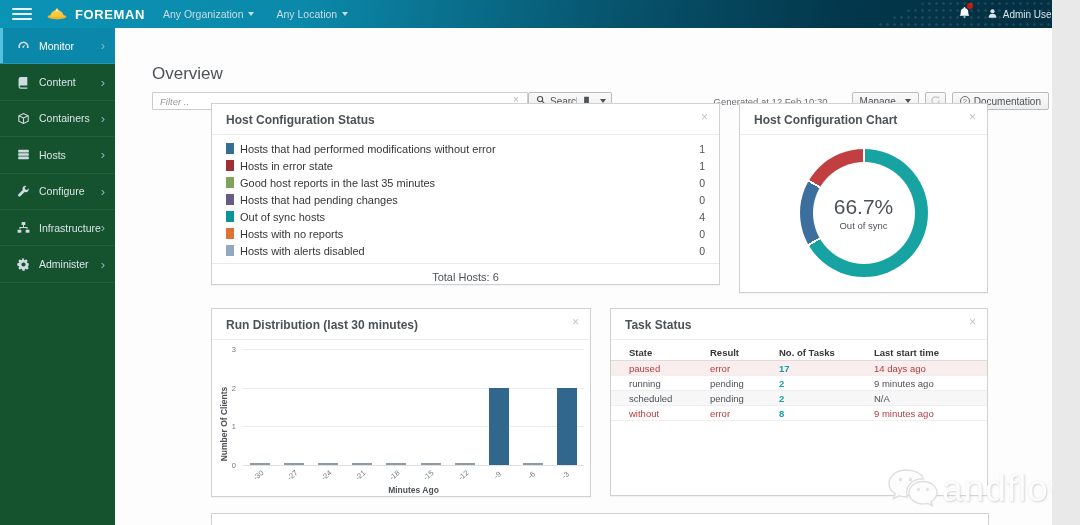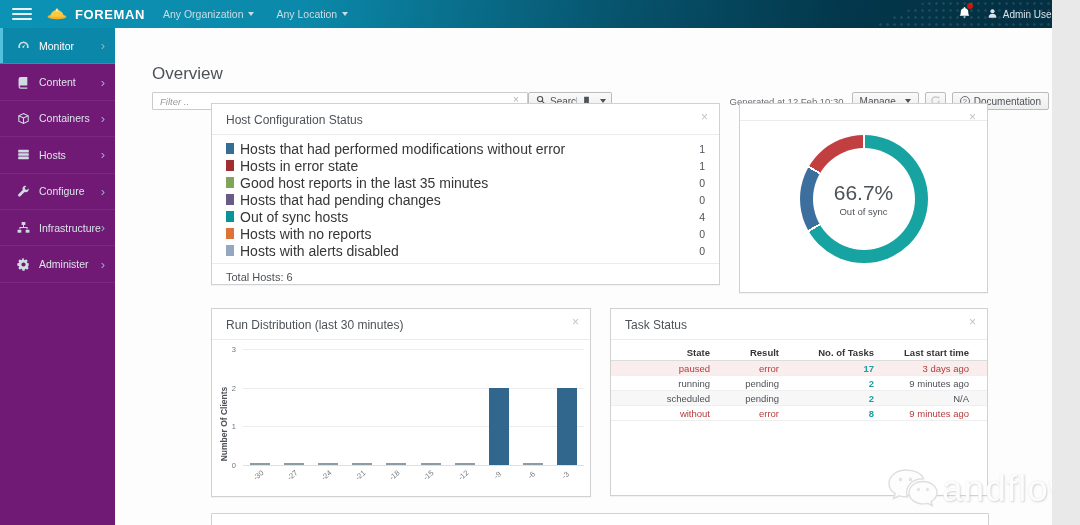--- a/index.html
+++ b/index.html
@@ -19,21 +19,21 @@
   .brandwrap { display:flex; align-items:center; margin-right:18px; }
   .brand { color:#fff; font-weight:bold; font-size:13px; letter-spacing:0.6px; margin-left:7px; }
   .nav-link { display:flex; align-items:center; color:#c9dde5; font-size:10.5px; margin-right:22px; cursor:pointer; }
   .caret { width:0; height:0; border-left:3.5px solid transparent; border-right:3.5px solid transparent; border-top:4px solid currentColor; margin-left:5px; display:inline-block; }
   .bell-wrap { position:relative; color:#fff; margin-right:16px; cursor:pointer; display:flex; }
   .bell-badge { position:absolute; right:-2px; top:-2px; width:6px; height:6px; border-radius:50%; background:#c9190b; }
   .user-wrap { display:flex; align-items:center; color:#d6e4ea; font-size:10px; margin-right:14px; cursor:pointer; }
   .user-wrap svg { margin-right:5px; }
 
   
-  .sidebar { position:absolute; left:0; top:28px; width:115px; height:497px; background:#701a75; z-index:20;text-align:center; }
+  .sidebar { position:absolute; left:0; top:28px; width:115px; height:497px; background:#14532d; z-index:20;text-align:center; }
   .side-item { position:relative; height:36.4px; display:flex; align-items:center; padding-left:17px;
     color:#dbe4e8; font-size:10.5px; cursor:pointer; border-bottom:1px solid rgba(255,255,255,0.07); }
   .side-item .s-icon { width:14px; height:14px; margin-right:8px; color:#cfdde3; display:flex; align-items:center; }
   .side-item .chev { position:absolute; right:10px; color:#8fb4c2; font-size:13px; line-height:1; }
   .side-item.active { background:#0b87a9; color:#fff; border-bottom-color:rgba(255,255,255,0.12); }
   .side-item.active::before { content:""; position:absolute; left:0; top:0; bottom:0; width:3px; background:#53c1e0; }
 
   
   .content { position:absolute; left:115px; top:28px; width:965px; height:497px; background:#fdfdfd; overflow:hidden; }
   .page-title { position:absolute; left:37px; top:36px; font-size:17px; font-weight:400; color:#4d5258; }
@@ -41,38 +41,38 @@
   .filter-input { position:absolute; left:37px; top:64px; width:376px; height:18px; border:1px solid #ccc;
     border-radius:1px; font-size:9.5px; padding:0 18px 0 7px; color:#555; font-family:inherit; }
   .filter-input::placeholder { color:#9a9a9a; font-style:italic; }
   .input-clear { position:absolute; left:398px; top:66px; font-size:10px; color:#b5b5b5; cursor:pointer; }
   .btn { display:inline-flex; align-items:center; justify-content:center; gap:4px; height:18px;
     background:linear-gradient(#fafafa,#ededed); border:1px solid #bbb; border-radius:2px;
     font-size:10px; color:#4d5258; cursor:pointer; padding:0 7px; font-family:inherit; }
   .search-btn { position:absolute; left:413px; top:64px; border-radius:2px 0 0 2px; }
   .bookmark-btn { position:absolute; left:462px; top:64px; border-left:none; border-radius:0 2px 2px 0; padding:0 5px; }
   .right-toolbar { position:absolute; right:31px; top:64px; display:flex; align-items:center; gap:6px; }
-  .generated { font-size:9.5px; color:#6a6e73; margin-right:2px; }
+  .generated { font-size:9.5px; color:#6a6e73; margin-right:18px; }
   .q-circle { display:inline-flex; align-items:center; justify-content:center; width:10px; height:10px;
     border:1px solid #6a6e73; border-radius:50%; font-size:7.5px; color:#6a6e73; }
   .refresh-btn { color:#c4c4c4; padding:0 4px; }
 
   
   .card { position:absolute; background:#fff; border:1px solid #d1d1d1; box-shadow:0 1px 1px rgba(0,0,0,0.04); }
   .card-head { position:relative; padding:9px 14px 7px; border-bottom:1px solid #ebebeb; }
-  .card-head h2 { font-size:12px; font-weight:400; color:#4d5258; }
+  .card-head h2 { font-size:12px; font-weight:700; color:#4d5258; }
   .close-x { position:absolute; right:11px; top:7px; color:#c4c4c4; font-size:12px; line-height:1; cursor:pointer; }
 
   .card-status { left:96px; top:75px; width:509px; height:182px; }
   .legend-rows { padding:5px 14px 4px; }
   .legend-row { display:flex; align-items:center; height:17px; }
   .sq { width:8px; height:11px; margin-right:6px; flex:none; }
-  .legend-label { font-size:14px; color:#363636; cursor:pointer;text-align:center; }
+  .legend-label { font-size:11px; color:#363636; cursor:pointer;text-align:center; }
   .legend-count { margin-left:auto; font-size:10.5px; color:#4d5258; cursor:pointer; }
-  .total-row { border-top:1px solid #ebebeb; text-align:left; padding:7px 14px; font-size:11px; color:#4d5258; }
+  .total-row { border-top:1px solid #ebebeb; text-align:center; padding:7px 14px; font-size:11px; color:#4d5258; }
 
   .card-chart { left:624px; top:75px; width:249px; height:190px; }
   .donut-wrap { position:relative; width:128px; height:128px; margin:14px auto 0; }
   .donut { width:128px; height:128px; border-radius:50%; }
   .donut-hole { position:absolute; left:13px; top:13px; width:102px; height:102px; border-radius:50%; background:#fff;
     display:flex; flex-direction:column; align-items:center; justify-content:center; }
   .donut-value { font-size:21px; color:#4d5258; }
   .donut-label { font-size:9.5px; color:#4d5258; margin-top:1px; }
 
   .card-rundist { left:96px; top:280px; width:380px; height:189px; }
@@ -84,21 +84,21 @@
   .gridline { position:absolute; left:0; right:0; height:1px; background:#ececec; }
   .gridline.base { background:#e0e0e0; }
   .bars { position:absolute; left:31px; width:341px; top:12px; height:116px; display:flex; align-items:flex-end; }
   .bar-cell { flex:1; display:flex; justify-content:center; align-items:flex-end; height:100%; }
   .bar { width:20px; }
   .xlabels { position:absolute; left:31px; width:341px; top:133px; height:14px; display:flex; }
   .xlabels span { flex:1; text-align:center; font-size:7.5px; color:#72767b; transform:rotate(-40deg); }
   .xlab { position:absolute; left:31px; width:341px; top:148px; text-align:center; font-size:8.5px; font-weight:bold; color:#4d5258; }
 
   .card-tasks { left:495px; top:280px; width:378px; height:188px; }
-  .task-table { margin:4px 0 0;text-align:right; }
+  .task-table { margin:4px 0 0; }
   .t-row { display:grid; grid-template-columns:81px 69px 95px 1fr; padding:0 18px; align-items:center;
     height:15px; font-size:9.5px; color:#4d5258; border-bottom:1px solid #efefef; }
   .t-row.head { font-weight:bold; color:#363636; height:17px; border-bottom:1px solid #dcdcdc; }
   .t-row .link { color:#17a2a2; cursor:pointer;font-weight:bold; }
   .t-row.err > .tone { color:#b63c3c; }
 
   .card-partial { left:96px; top:485px; width:778px; height:60px; border-radius:1px; }
 
   
   .watermark { position:absolute; left:884px; top:448px; display:flex; align-items:center; z-index:40; pointer-events:none;margin-top:16px; }
@@ -302,20 +302,21 @@
             <span class="sq" style="background:#94a8c2"></span>
             <span class="legend-label">Hosts with alerts disabled</span>
             <span class="legend-count">0</span>
           </div>
         </div>
       <div class="total-row">Total Hosts: 6</div>
     </section>
 
     <section class="card card-chart">
       <div class="card-head">
+        <h2>Host Configuration Chart</h2>
         <span class="close-x">×</span>
       </div>
       <div class="donut-wrap">
         <div class="donut" id="donut" style="background: conic-gradient(rgb(255, 255, 255) 0deg, rgb(255, 255, 255) 1deg, rgb(23, 163, 161) 1deg, rgb(23, 163, 161) 239.12deg, rgb(255, 255, 255) 239.12deg, rgb(255, 255, 255) 240.12deg, rgb(255, 255, 255) 240.12deg, rgb(255, 255, 255) 241.12deg, rgb(61, 111, 158) 241.12deg, rgb(61, 111, 158) 299.24deg, rgb(255, 255, 255) 299.24deg, rgb(255, 255, 255) 300.24deg, rgb(255, 255, 255) 300.24deg, rgb(255, 255, 255) 301.24deg, rgb(193, 63, 65) 301.24deg, rgb(193, 63, 65) 359deg, rgb(255, 255, 255) 359deg, rgb(255, 255, 255) 360deg);"></div>
         <div class="donut-hole">
           <span class="donut-value">66.7%</span>
           <span class="donut-label">Out of sync</span>
         </div>
       </div>
     </section>
@@ -376,40 +377,41 @@
             <span>-27</span>
             <span>-24</span>
             <span>-21</span>
             <span>-18</span>
             <span>-15</span>
             <span>-12</span>
             <span>-9</span>
             <span>-6</span>
             <span>-3</span>
           </div>
+        <div class="xlab">Minutes Ago</div>
       </div>
     </section>
 
     <section class="card card-tasks">
       <div class="card-head">
         <h2>Task Status</h2>
         <span class="close-x">×</span>
       </div>
       <div class="task-table" id="task-table">
           <div class="t-row head">
             <span>State</span>
             <span>Result</span>
             <span>No. of Tasks</span>
             <span>Last start time</span>
           </div>
           <div class="t-row err" style="background: rgb(249, 238, 237);">
             <span class="tone">paused</span>
             <span class="tone">error</span>
             <span class="link">17</span>
-            <span class="tone">3 days ago</span>
+            <span class="tone">14 days ago</span>
           </div>
           <div class="t-row">
             <span class="tone">running</span>
             <span class="tone">pending</span>
             <span class="link">2</span>
             <span class="tone">9 minutes ago</span>
           </div>
           <div class="t-row" style="background: rgb(247, 247, 247);">
             <span class="tone">scheduled</span>
             <span class="tone">pending</span>

